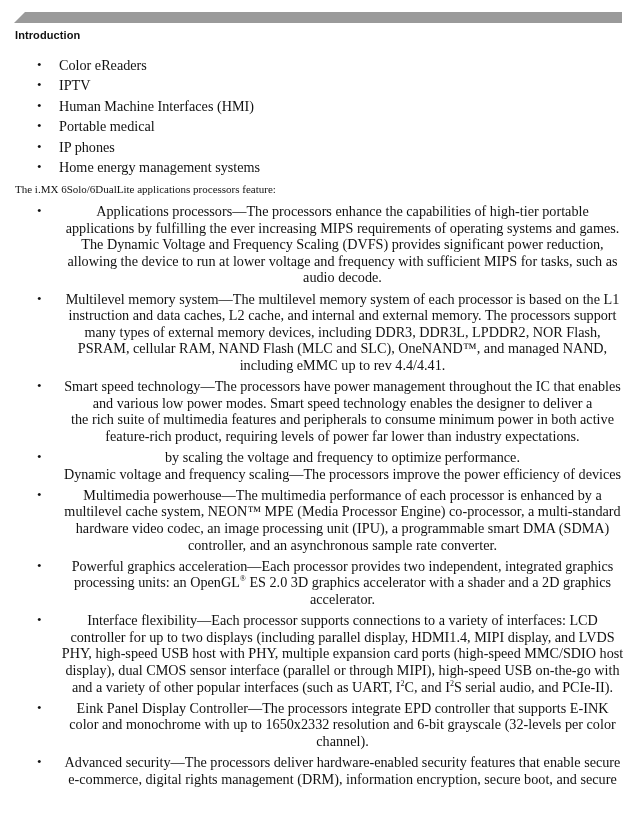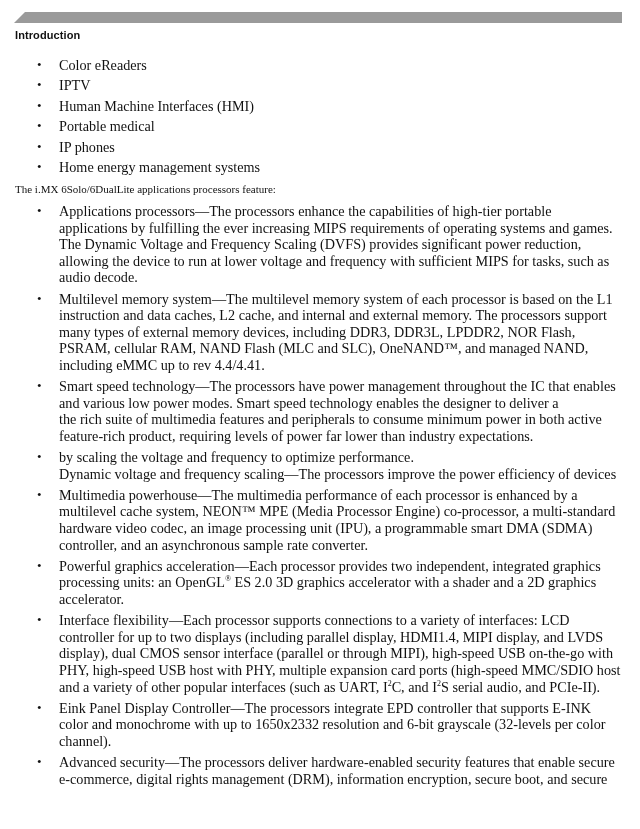--- a/index.html
+++ b/index.html
@@ -32,21 +32,21 @@
     white-space: nowrap;
   }
   .feature-list {
     position: absolute; left: 0; top: 203px; width: 640px; margin: 0; padding: 0; list-style: none;
   }
   .feature-list li {
     position: relative; padding-left: 59px; padding-right: 14px;
     font-size: 14.2px; line-height: 16.6px; margin-bottom: 4.6px;
   }
   .feature-list li .bullet { top: 0; }
-  .line { display: block; white-space: nowrap; }
+  .line { display: block; white-space: nowrap; text-align: center; }
   sup { font-size: 8px; line-height: 0; vertical-align: 6px; }
 </style>
 </head>
 <body>
 
 <div class="header-bar"></div>
 <div class="section-title">Introduction</div>
 
 <ul class="app-list">
   <li><span class="bullet">•</span><span>Color eReaders</span></li>
@@ -98,22 +98,22 @@
   <li>
     <span class="bullet">•</span>
     <span class="line">Powerful graphics acceleration—Each processor provides two independent, integrated graphics</span>
     <span class="line"><span>processing units: an OpenGL</span><sup>®</sup> <span>ES 2.0 3D graphics accelerator with a shader and a 2D graphics</span></span>
     <span class="line">accelerator.</span>
   </li>
   <li>
     <span class="bullet">•</span>
     <span class="line">Interface flexibility—Each processor supports connections to a variety of interfaces: LCD</span>
     <span class="line">controller for up to two displays (including parallel display, HDMI1.4, MIPI display, and LVDS</span>
+    <span class="line">PHY, high-speed USB host with PHY, multiple expansion card ports (high-speed MMC/SDIO host</span>
     <span class="line">display), dual CMOS sensor interface (parallel or through MIPI), high-speed USB on-the-go with</span>
-    <span class="line">PHY, high-speed USB host with PHY, multiple expansion card ports (high-speed MMC/SDIO host</span>
     <span class="line"><span>and a variety of other popular interfaces (such as UART, I</span><sup>2</sup><span>C, and I</span><sup>2</sup><span>S serial audio, and PCIe-II).</span></span>
   </li>
   <li>
     <span class="bullet">•</span>
     <span class="line">Eink Panel Display Controller—The processors integrate EPD controller that supports E-INK</span>
     <span class="line">color and monochrome with up to 1650x2332 resolution and 6-bit grayscale (32-levels per color</span>
     <span class="line">channel).</span>
   </li>
   <li>
     <span class="bullet">•</span>

